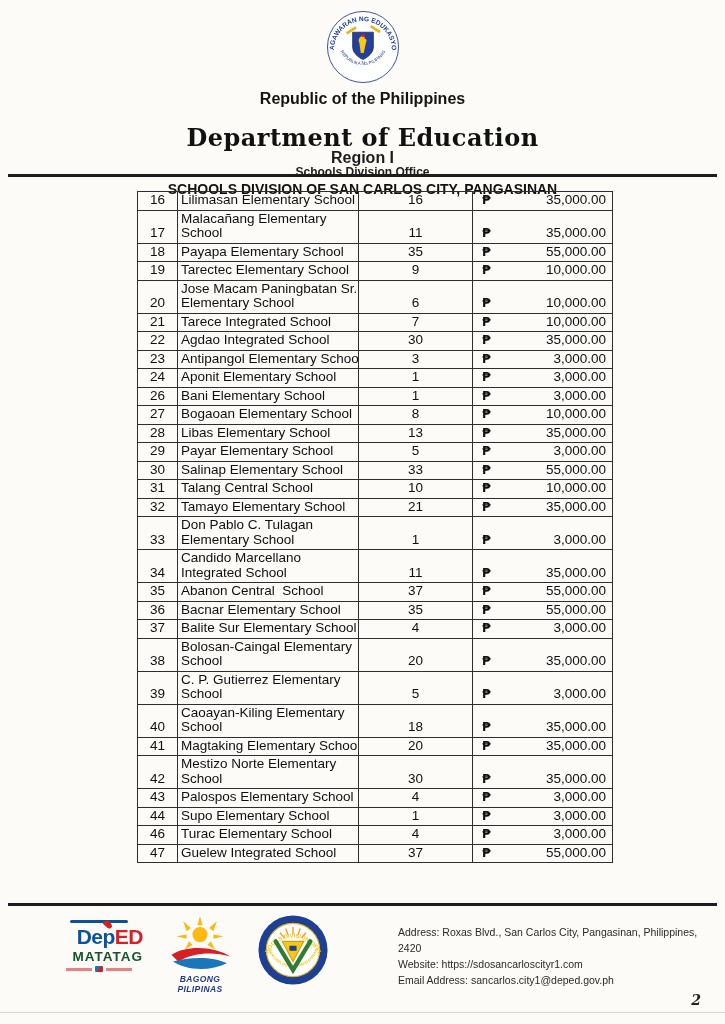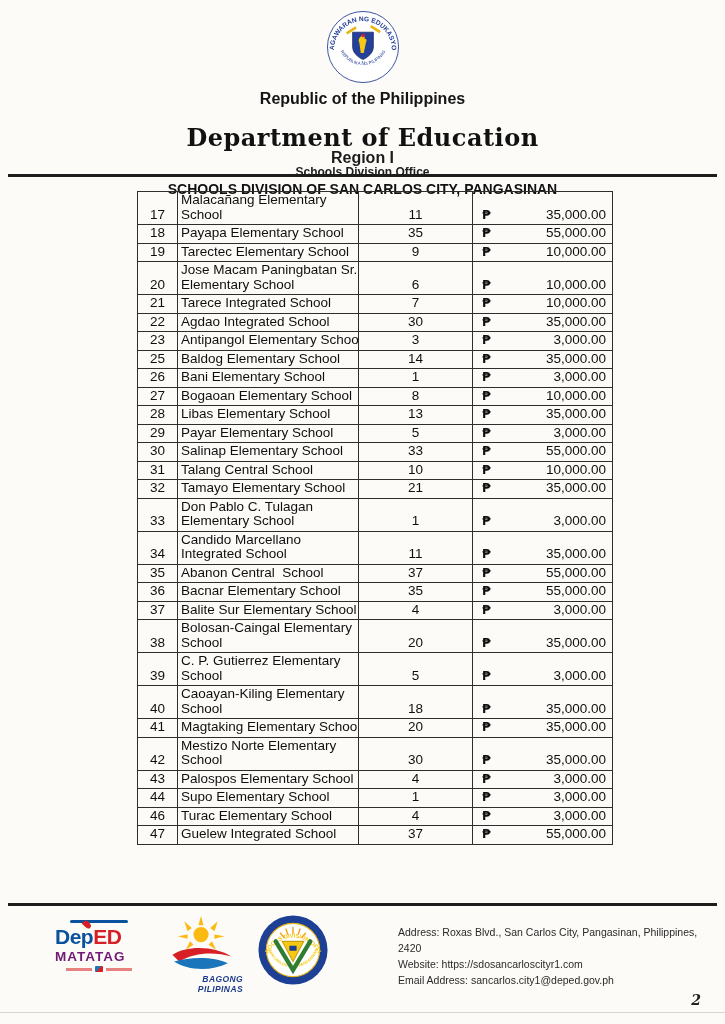--- a/index.html
+++ b/index.html
@@ -59,36 +59,36 @@
   td.count{text-align:center;}
   td.amount .amount-wrap{
     display:flex;justify-content:space-between;align-items:flex-end;
     padding:0 3px 0 6px;
   }
   td.amount .peso{font-family:"DejaVu Sans", sans-serif;font-size:12.5px;font-weight:bold;}
 
   
   .footer-logos{position:absolute;top:914px;left:55px;display:flex;align-items:flex-start;gap:14px;}
 
-  .deped-logo{width:88px;text-align:left;padding-top:6px;}
+  .deped-logo{width:88px;text-align:right;padding-top:6px;}
   .deped-topline{height:3px;background:#0a52a0;width:58px;margin:0 auto 3px auto;border-radius:2px;}
   .deped-word{font-weight:bold;font-size:21px;line-height:22px;letter-spacing:-0.5px;}
   .deped-word .blue{color:#0a52a0;}
   .deped-word .red{color:#d71f26;}
   .deped-word .p-flame{position:relative;color:#0a52a0;}
   .deped-word .p-flame::after{
     content:"";position:absolute;top:-5px;left:3px;width:6px;height:9px;
     background:#d71f26;border-radius:0 50% 50% 50%;transform:rotate(-45deg);
   }
-  .matatag{font-weight:bold;font-size:13.5px;letter-spacing:1px;color:#701a75;margin-top:1px;}
+  .matatag{font-weight:bold;font-size:13.5px;letter-spacing:1px;color:#14532d;margin-top:1px;}
   .tagline-strip{display:flex;align-items:center;justify-content:center;gap:3px;margin-top:2px;}
   .tagline-strip .dash{width:26px;height:3px;background:#e05a5a;opacity:.75;}
   .tagline-strip .flag{width:8px;height:6px;background:linear-gradient(135deg,#1b75bb 50%,#d71f26 50%);border-radius:1px;}
 
-  .bp-logo{width:86px;text-align:right;}
+  .bp-logo{width:86px;text-align:center;}
   .bp-label{font-weight:bold;font-style:italic;font-size:8.5px;letter-spacing:.4px;color:#1b3a8c;margin-top:-2px;}
 
   .contact{
     position:absolute;top:924px;left:398px;width:325px;
     text-align:left;font-size:10.5px;line-height:16px;color:#2a2a2a;
   }
 
   .page-number{
     position:absolute;right:24px;top:992px;
     font-family:"DejaVu Serif", serif;font-style:italic;font-weight:bold;
@@ -127,20 +127,31 @@
   <div class="rule rule-top"></div>
 
   <table class="schools">
     <colgroup>
       <col style="width:40px">
         <col style="width:181px">
         <col style="width:114px">
         <col style="width:140px">
     </colgroup>
     <tbody>
+    <tr>
+      <td class="no">16</td>
+      <td class="school">Lilimasan Elementary School</td>
+      <td class="count">16</td>
+      <td class="amount">
+        <div class="amount-wrap">
+          <span class="peso">₱</span>
+          <span class="amt">35,000.00</span>
+        </div>
+      </td>
+    </tr>
 
     <tr>
       <td class="no">17</td>
       <td class="school">Malacañang Elementary
 School</td>
       <td class="count">11</td>
       <td class="amount">
         <div class="amount-wrap">
           <span class="peso">₱</span>
           <span class="amt">35,000.00</span>
@@ -214,32 +225,32 @@
       <td class="school">Antipangol Elementary School</td>
       <td class="count">3</td>
       <td class="amount">
         <div class="amount-wrap">
           <span class="peso">₱</span>
           <span class="amt">3,000.00</span>
         </div>
       </td>
     </tr>
 
-
-    <tr>
-      <td class="no">25</td>
-      <td class="school">Baldog Elementary School</td>
-      <td class="count">14</td>
-      <td class="amount">
-        <div class="amount-wrap">
-          <span class="peso">₱</span>
-          <span class="amt">35,000.00</span>
-        </div>
-      </td>
-    </tr>
+    <tr>
+      <td class="no">24</td>
+      <td class="school">Aponit Elementary School</td>
+      <td class="count">1</td>
+      <td class="amount">
+        <div class="amount-wrap">
+          <span class="peso">₱</span>
+          <span class="amt">3,000.00</span>
+        </div>
+      </td>
+    </tr>
+
 
     <tr>
       <td class="no">26</td>
       <td class="school">Bani Elementary School</td>
       <td class="count">1</td>
       <td class="amount">
         <div class="amount-wrap">
           <span class="peso">₱</span>
           <span class="amt">3,000.00</span>
         </div>

